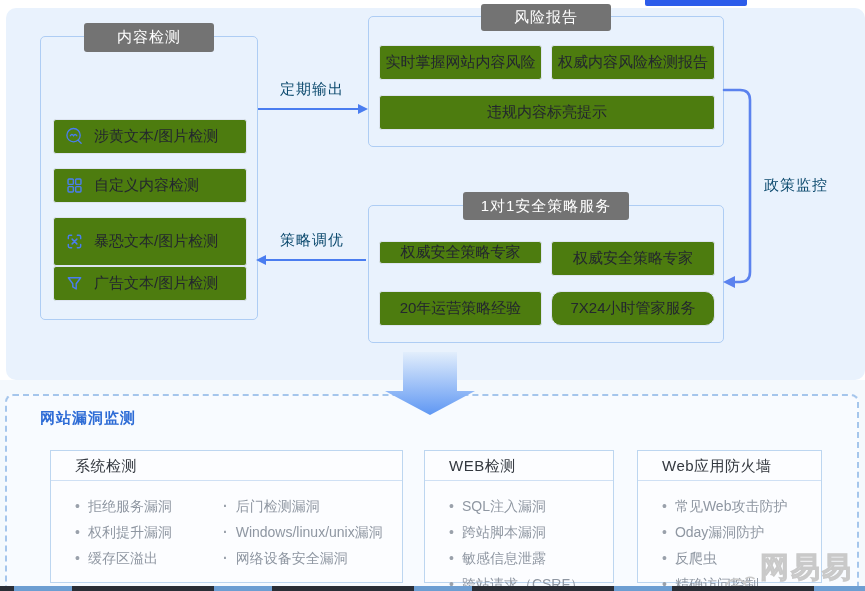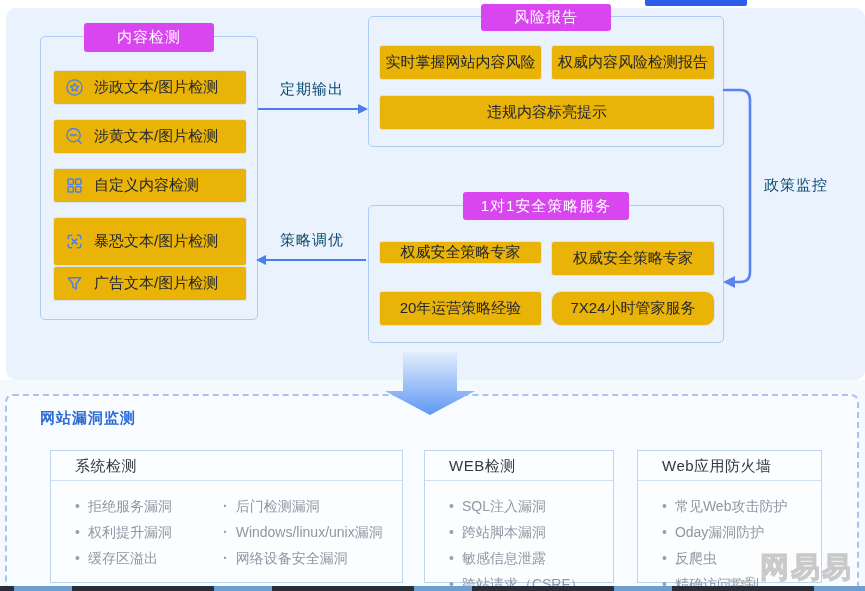--- a/index.html
+++ b/index.html
@@ -14,26 +14,26 @@
   
   .top-panel { left:6px; top:8px; width:859px; height:372px; background:#e9f2fd; border-radius:10px; }
   .lower-bg  { left:0; top:380px; width:865px; height:211px; background:#f4f9fd; }
 
   .btn-strip { left:645px; top:0; width:102px; height:6px; background:#2c5cea; border-radius:0 0 2px 2px; }
 
   
   .flow-box { border:1px solid #aecdf4; border-radius:5px; }
   .badge {
     position:absolute; left:50%; transform:translateX(-50%);
-    background:#d946ef; color:#fff; font-size:15px; letter-spacing:1px;
+    background:#737373; color:#fff; font-size:15px; letter-spacing:1px;
     display:flex; align-items:center; justify-content:center;
     border-radius:3px; white-space:nowrap; z-index:3;
   }
   .white-item {
-    position:absolute; background:#eab308; border:1px solid #dde4f0; border-radius:3px;
+    position:absolute; background:#4d7c0f; border:1px solid #dde4f0; border-radius:3px;
     display:flex; align-items:center; font-size:15px; color:#23272e; white-space:nowrap;
   }
   .white-item.centered { justify-content:center; }
   .white-item .ic { display:flex; margin:0 10px 0 11px; }
 
   
   .harrow { position:absolute; height:2px; background:#4a7df0; }
   .harrow.right::after {
     content:""; position:absolute; right:-2px; top:-4px;
     border-left:10px solid #4a7df0; border-top:5px solid transparent; border-bottom:5px solid transparent;
@@ -83,29 +83,20 @@
 </head>
 <body>
 
 <div class="abs top-panel"></div>
 <div class="abs lower-bg"></div>
 <div class="abs btn-strip"></div>
 
 <div class="abs flow-box" style="left:40px; top:36px; width:218px; height:284px;">
   <div class="badge" style="top:-14px; width:130px; height:29px;">内容检测</div>
 
-  <div class="white-item" style="left:12px; top:33px; width:194px; height:35px;">
-    <span class="ic">
-      <svg width="19" height="19" viewBox="0 0 20 20" fill="none" stroke="#4a7df0" stroke-width="1.4" stroke-linejoin="round">
-        <circle cx="10" cy="10" r="8"></circle>
-        <path d="M10 5.6 L11.3 8.3 L14.3 8.7 L12.1 10.8 L12.6 13.7 L10 12.3 L7.4 13.7 L7.9 10.8 L5.7 8.7 L8.7 8.3 Z"></path>
-      </svg>
-    </span>
-    <span>涉政文本/图片检测</span>
-  </div>
 
   <div class="white-item" style="left:12px; top:82px; width:194px; height:35px;">
     <span class="ic">
       <svg width="19" height="19" viewBox="0 0 20 20" fill="none" stroke="#4a7df0" stroke-width="1.4" stroke-linecap="round">
         <circle cx="9" cy="8.6" r="7"></circle>
         <path d="M13.8 14 L17 17.2"></path>
         <path d="M5.6 9.2 q1.7 -2.6 3.4 0 q1.7 -2.6 3.4 0"></path>
       </svg>
     </span>
     <span>涉黄文本/图片检测</span>

